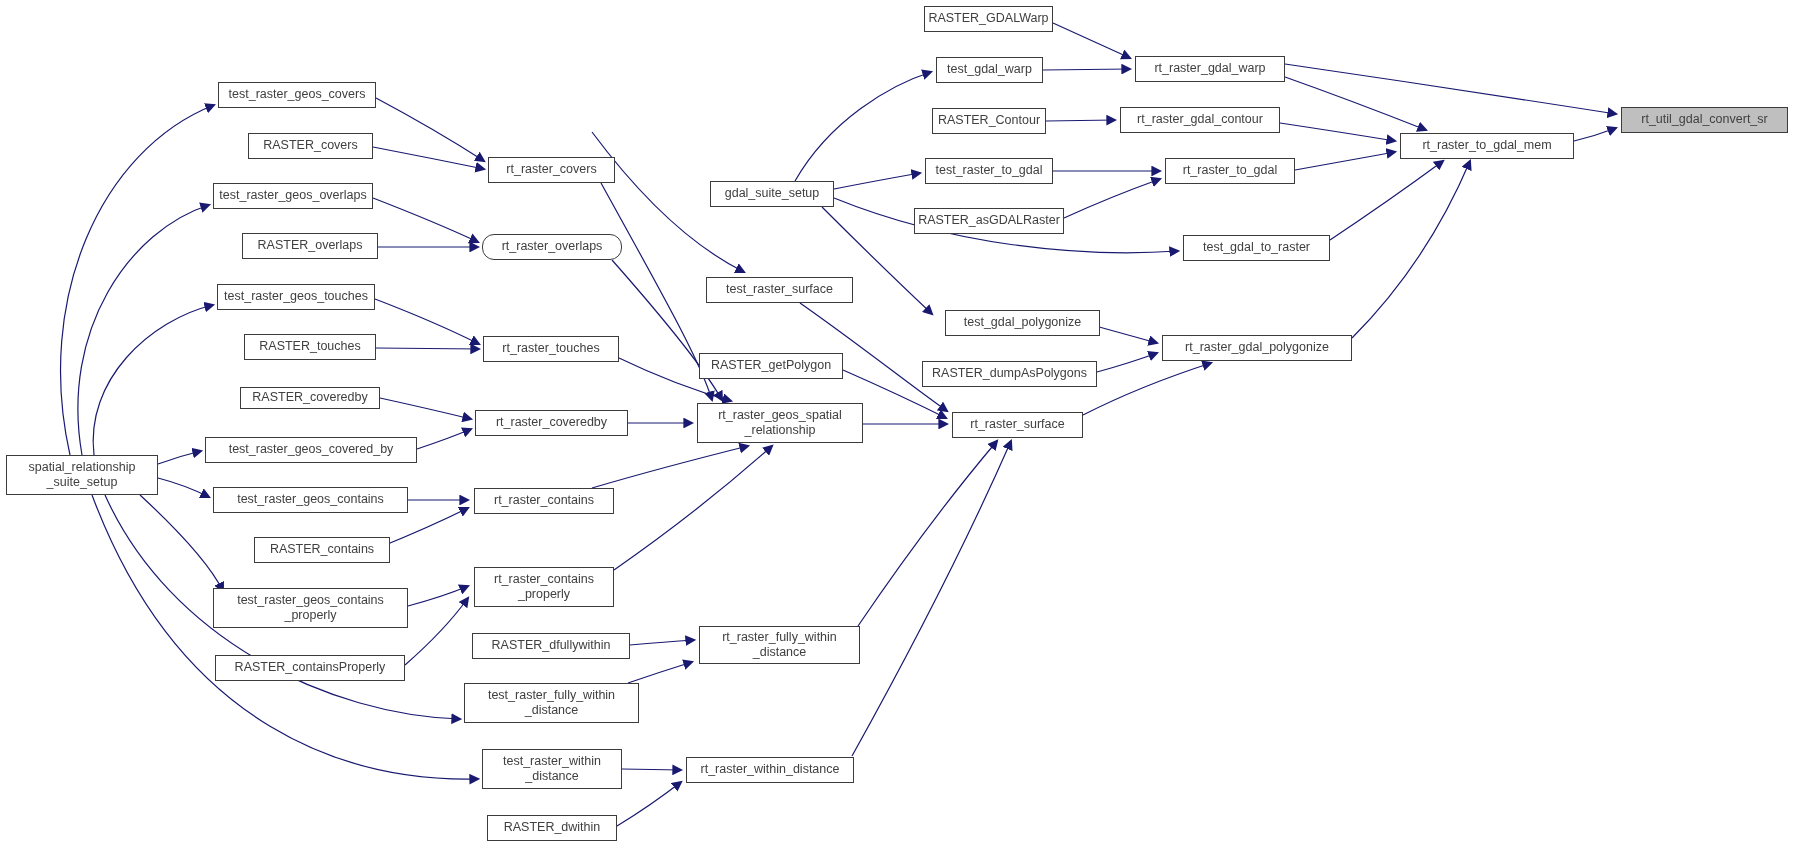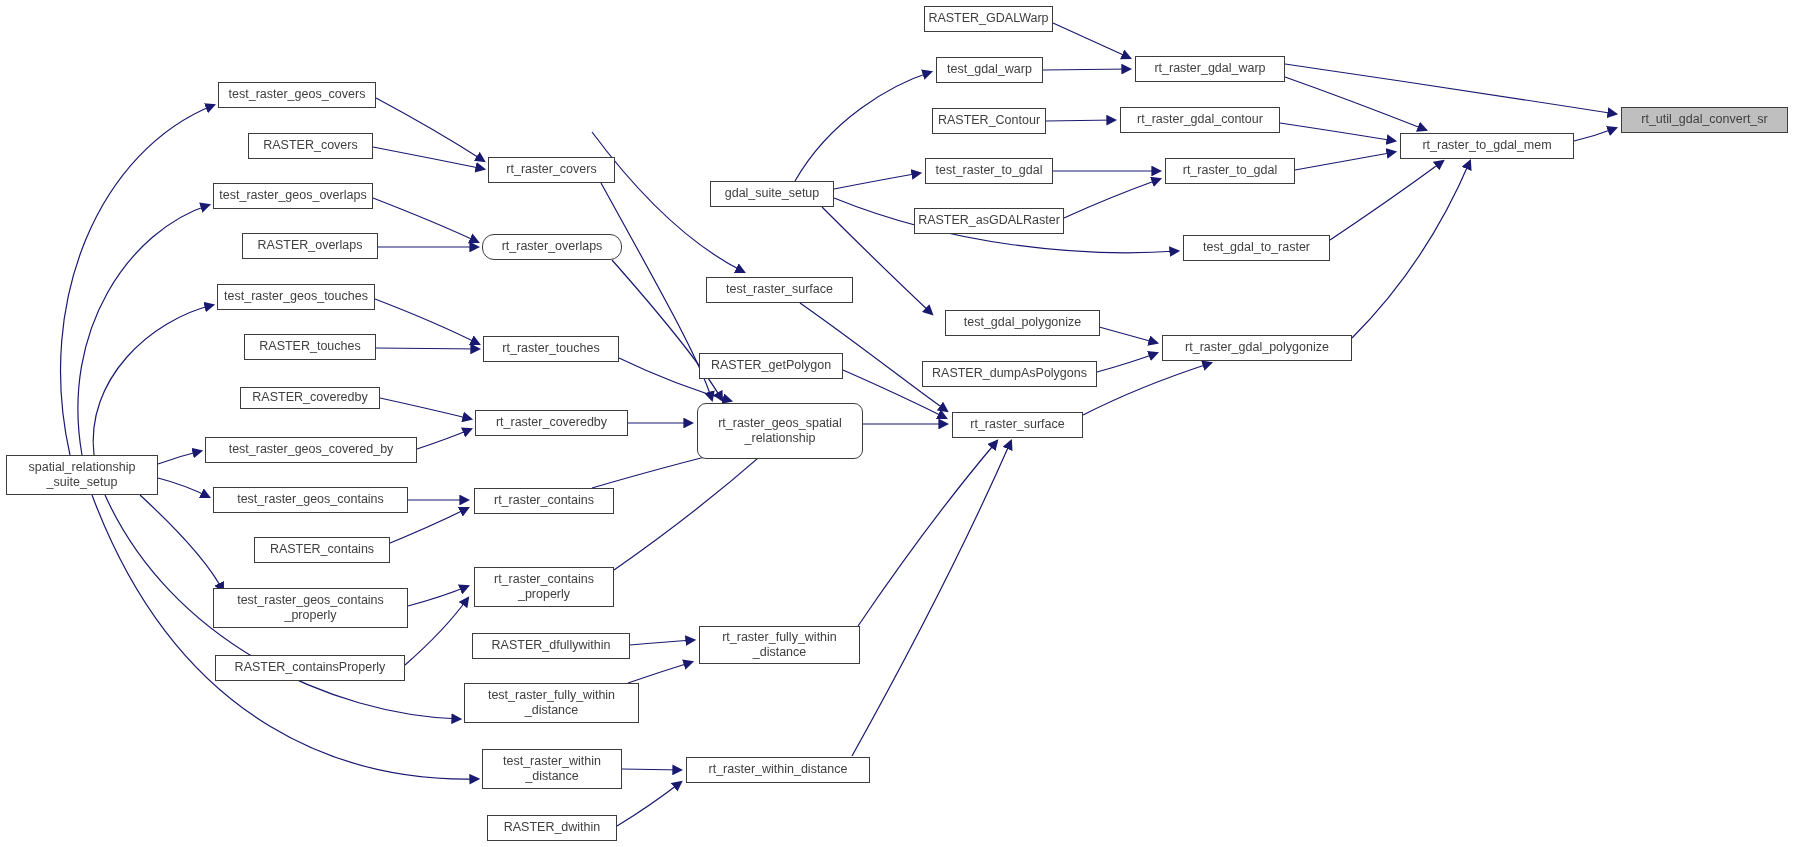--- a/index.html
+++ b/index.html
@@ -120,25 +120,25 @@
       <div class="node" style="left: 487px; top: 815px; width: 130px; height: 26px;">RASTER_dwithin</div>
       <div class="node" style="left: 488px; top: 157px; width: 127px; height: 26px;">rt_raster_covers</div>
       <div class="node" style="left: 482px; top: 234px; width: 140px; height: 26px; border-radius: 12px;">rt_raster_overlaps</div>
       <div class="node" style="left: 483px; top: 336px; width: 136px; height: 26px;">rt_raster_touches</div>
       <div class="node" style="left: 475px; top: 410px; width: 153px; height: 26px;">rt_raster_coveredby</div>
       <div class="node" style="left: 474px; top: 488px; width: 140px; height: 26px;">rt_raster_contains</div>
       <div class="node" style="left: 474px; top: 567px; width: 140px; height: 40px;">rt_raster_contains
 _properly</div>
       <div class="node" style="left: 699px; top: 626px; width: 161px; height: 38px;">rt_raster_fully_within
 _distance</div>
-      <div class="node" style="left: 686px; top: 757px; width: 184px; height: 26px;">rt_raster_within_distance</div>
+      <div class="node" style="left: 686px; top: 757px; width: 168px; height: 26px;">rt_raster_within_distance</div>
       <div class="node" style="left: 710px; top: 181px; width: 124px; height: 26px;">gdal_suite_setup</div>
       <div class="node" style="left: 706px; top: 277px; width: 147px; height: 26px;">test_raster_surface</div>
       <div class="node" style="left: 699px; top: 353px; width: 144px; height: 26px;">RASTER_getPolygon</div>
-      <div class="node" style="left: 697px; top: 403px; width: 166px; height: 56px; border-radius: 9px;">rt_raster_geos_spatial
+      <div class="node" style="left: 697px; top: 403px; width: 166px; height: 40px;">rt_raster_geos_spatial
 _relationship</div>
       <div class="node" style="left: 924px; top: 6px; width: 129px; height: 26px;">RASTER_GDALWarp</div>
       <div class="node" style="left: 936px; top: 57px; width: 107px; height: 26px;">test_gdal_warp</div>
       <div class="node" style="left: 932px; top: 108px; width: 114px; height: 26px;">RASTER_Contour</div>
       <div class="node" style="left: 925px; top: 158px; width: 128px; height: 26px;">test_raster_to_gdal</div>
       <div class="node" style="left: 914px; top: 208px; width: 150px; height: 26px;">RASTER_asGDALRaster</div>
       <div class="node" style="left: 1183px; top: 235px; width: 147px; height: 26px;">test_gdal_to_raster</div>
       <div class="node" style="left: 937px; top: 310px; width: 155px; height: 26px; margin-left: 8px;">test_gdal_polygonize</div>
       <div class="node" style="left: 922px; top: 361px; width: 175px; height: 26px;">RASTER_dumpAsPolygons</div>
       <div class="node" style="left: 952px; top: 412px; width: 131px; height: 26px;">rt_raster_surface</div>

